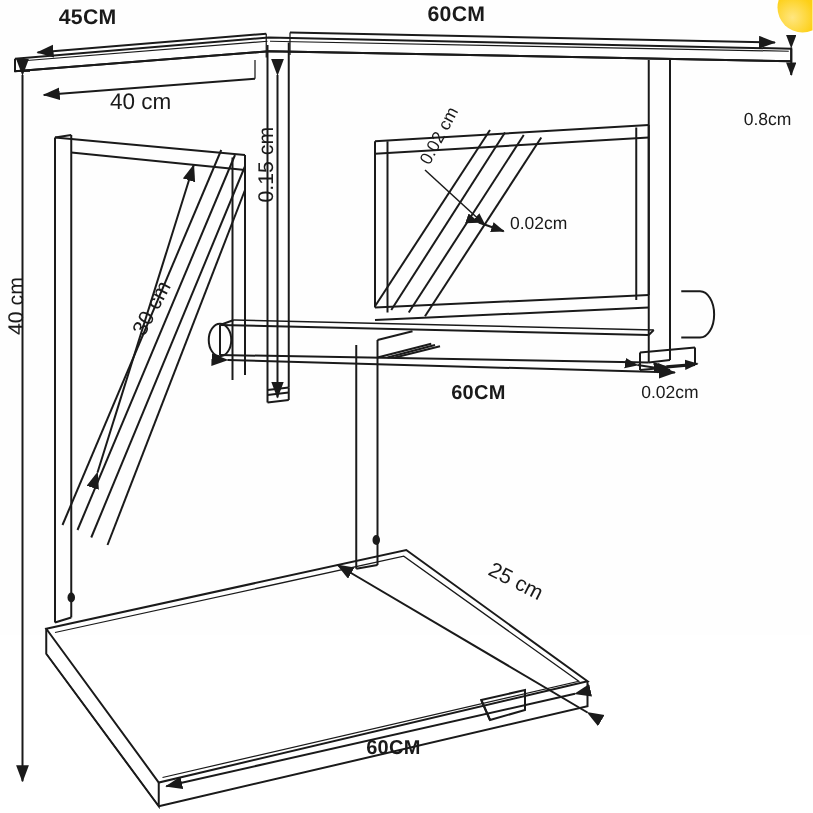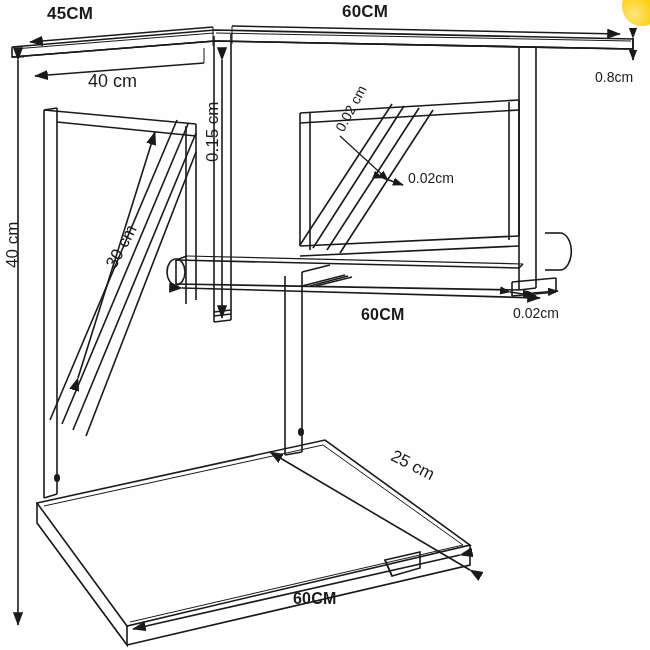--- a/index.html
+++ b/index.html
@@ -32,21 +32,21 @@
     position: absolute;
     font-family: "Liberation Sans", sans-serif;
     color: #1a1a1a;
     white-space: nowrap;
     line-height: 1;
     user-select: none;
   }
   .lbl-45cm   { left: 47px;  top: 5px;   font-size: 17px; font-weight: 600; letter-spacing: .2px; }
   .lbl-60cm-t { left: 342px; top: 3px;   font-size: 17px; font-weight: 600; letter-spacing: .2px; }
   .lbl-40cm-h { left: 88px;  top: 72px;  font-size: 18px; }
-  .lbl-08cm   { left: 595px; top: 70px;  font-size: 14px; }
+  .lbl-08cm   { left: 595px; top: 88px;  font-size: 14px; }
   .lbl-015cm  { left: 204px; top: 162px; font-size: 17px; transform: rotate(-90deg); transform-origin: left top; }
   .lbl-40cm-v { left: 4px;   top: 268px; font-size: 17px; transform: rotate(-90deg); transform-origin: left top; }
   .lbl-30cm   { left: 103px; top: 263px; font-size: 17px; transform: rotate(-62deg); transform-origin: left top; }
   .lbl-002d   { left: 333px; top: 127px; font-size: 14px; transform: rotate(-62deg); transform-origin: left top; }
   .lbl-002h   { left: 408px; top: 171px; font-size: 14px; }
   .lbl-002b   { left: 513px; top: 306px; font-size: 14px; }
   .lbl-60cm-m { left: 361px; top: 307px; font-size: 16px; font-weight: 600; letter-spacing: .2px; }
   .lbl-25cm   { left: 396px; top: 447px; font-size: 17px; transform: rotate(27deg); transform-origin: left top; }
   .lbl-60cm-b { left: 293px; top: 591px; font-size: 16px; font-weight: 600; letter-spacing: .2px; }
   .corner-badge {

